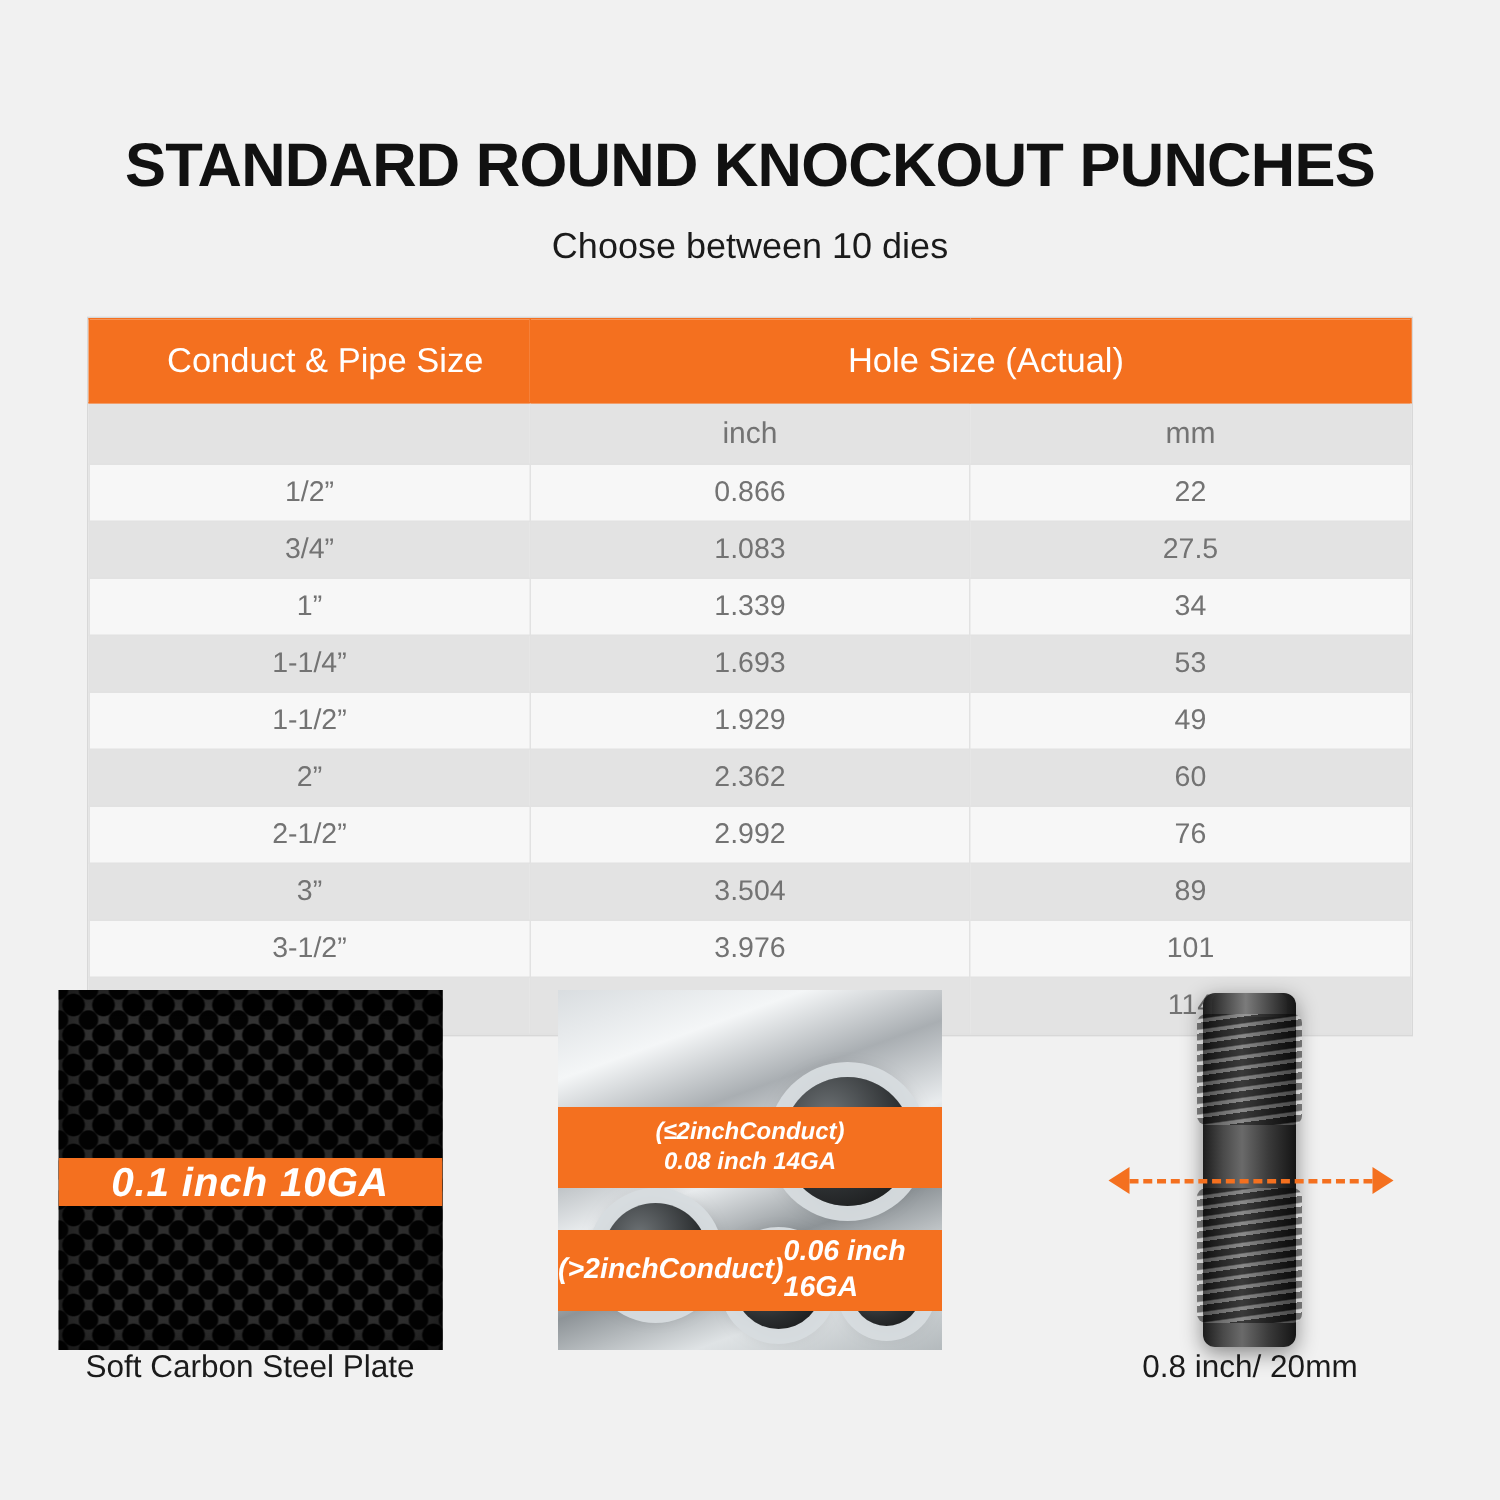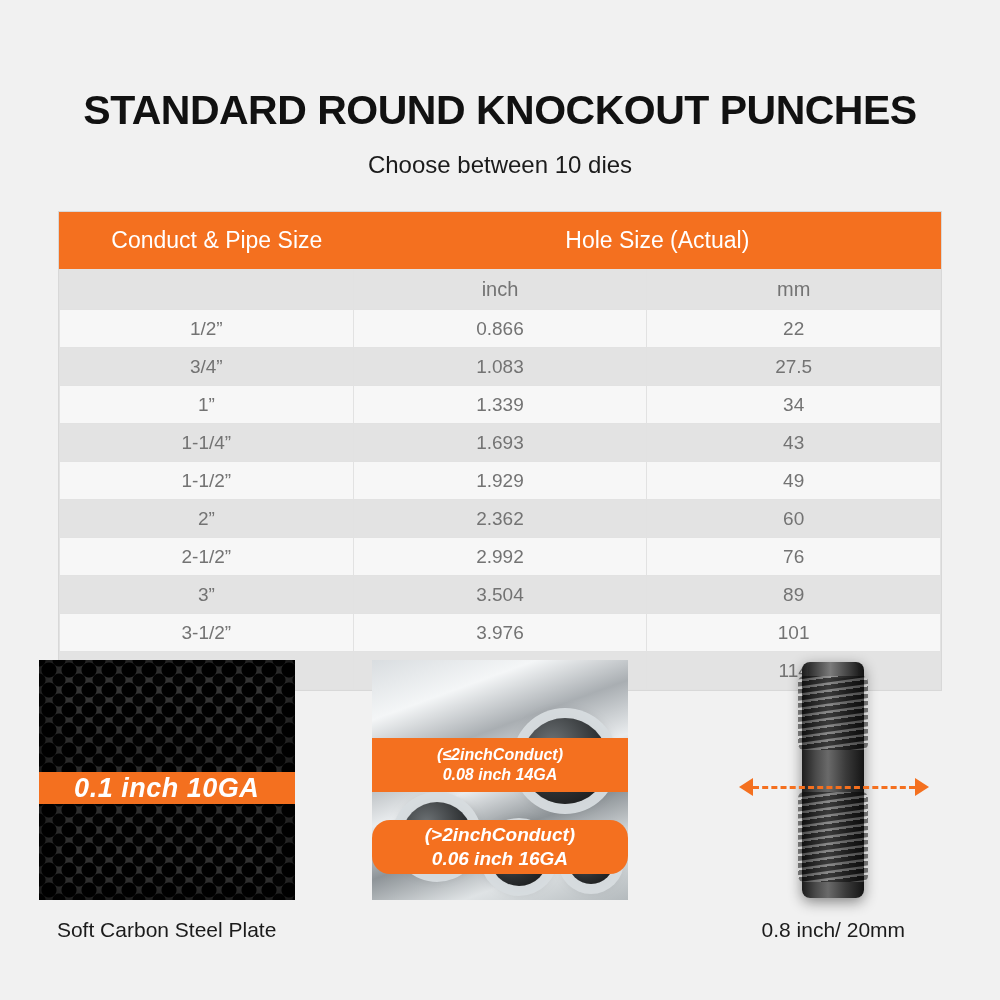--- a/index.html
+++ b/index.html
@@ -95,21 +95,20 @@
     justify-content: space-around;
     align-items: flex-start;
   }
   .panel {
     width: 300px;
     display: flex;
     flex-direction: column;
     align-items: center;
   }
   .panel-caption {
-    margin-top: 18px;
     font-size: 21px;
     color: #1b1b1b;
   }
 
   
   .plate-black {
     position: relative;
     width: 256px;
     height: 240px;
     background:
@@ -166,24 +165,22 @@
   .band2 {
     top: 78px;
     height: 54px;
     flex-direction: column;
     font-size: 16px;
     line-height: 1.25;
   }
   .band3 {
     top: 160px;
     height: 54px;
-    flex-direction: column;
     font-size: 19px;
     line-height: 1.25;
-    border-radius: 18px;
   }
 
   
   .bolt-area {
     position: relative;
     width: 256px;
     height: 240px;
     display: flex;
     align-items: center;
     justify-content: center;
@@ -275,21 +272,21 @@
           <td class="c3">27.5</td>
         </tr>
         <tr>
           <td class="c1">1”</td>
           <td class="c2">1.339</td>
           <td class="c3">34</td>
         </tr>
         <tr>
           <td class="c1">1-1/4”</td>
           <td class="c2">1.693</td>
-          <td class="c3">43</td>
+          <td class="c3">53</td>
         </tr>
         <tr>
           <td class="c1">1-1/2”</td>
           <td class="c2">1.929</td>
           <td class="c3">49</td>
         </tr>
         <tr>
           <td class="c1">2”</td>
           <td class="c2">2.362</td>
           <td class="c3">60</td>

